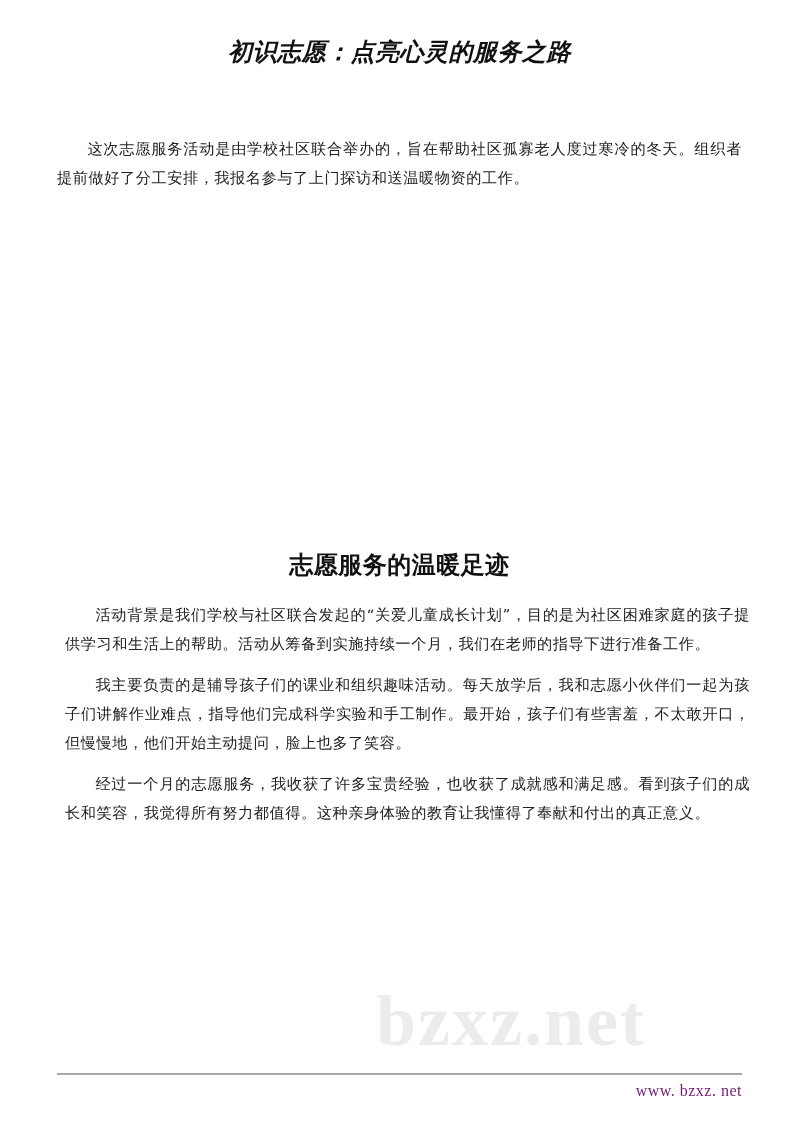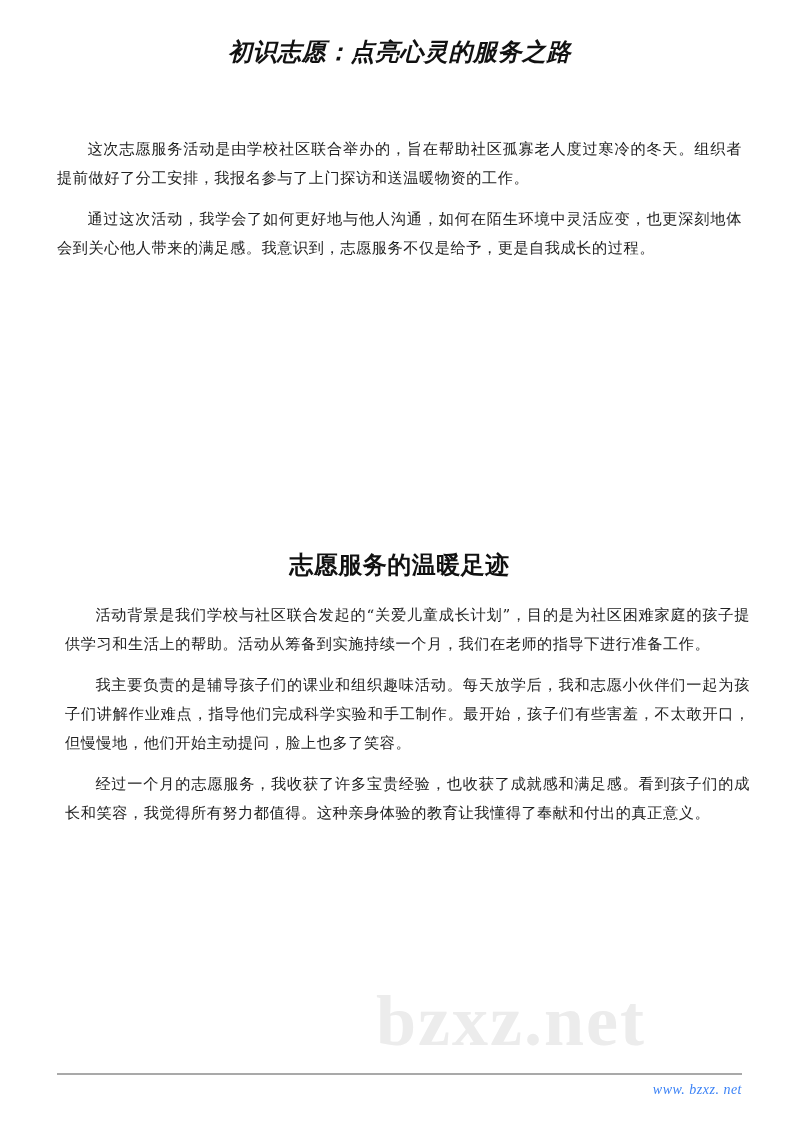--- a/index.html
+++ b/index.html
@@ -11,30 +11,29 @@
   .t1 { position: absolute; top: 36px; left: 0; width: 685px; font-style: italic; }
   .t2 { position: absolute; top: 549px; left: 0; width: 685px; }
   .para { font-size: 15.2px; line-height: 29px; text-indent: 2em; margin: 0 0 12px 0;
           text-align: justify; color: #222; letter-spacing: 0.55px; }
   .sec1 { position: absolute; top: 88px; left: 0; width: 685px; margin-top: 47px; }
   .sec2 { position: absolute; top: 601px; left: 0; width: 685px; margin-left: 8px; }
   .watermark { position: absolute; left: 376px; top: 985px; font-family: Liberation Serif, serif;
                font-weight: bold; font-size: 72px; color: #ececec; letter-spacing: 2px; line-height: 1; }
   .footer-line { position: absolute; left: 57px; top: 1073px; width: 685px; height: 2px; background: #a9a9a9; }
   .footer-url { position: absolute; right: 58px; top: 1082px; font-family: "Liberation Serif", "DejaVu Serif", serif;
-                font-style: italic; font-size: 14px; color: #3b82f6; letter-spacing: 0.5px; }
+                font-size: 16px; color: #701a75; letter-spacing: 0.5px; }
 </style>
 </head>
 <body>
 
 <div class="page">
   <h1 class="title t1">初识志愿：点亮心灵的服务之路</h1>
   <div class="sec1">
     <p class="para">这次志愿服务活动是由学校社区联合举办的，旨在帮助社区孤寡老人度过寒冷的冬天。组织者提前做好了分工安排，我报名参与了上门探访和送温暖物资的工作。</p>
-    <p class="para">通过这次活动，我学会了如何更好地与他人沟通，如何在陌生环境中灵活应变，也更深刻地体会到关心他人带来的满足感。我意识到，志愿服务不仅是给予，更是自我成长的过程。</p>
   </div>
 
   <h1 class="title t2">志愿服务的温暖足迹</h1>
   <div class="sec2">
     <p class="para">活动背景是我们学校与社区联合发起的“关爱儿童成长计划”，目的是为社区困难家庭的孩子提供学习和生活上的帮助。活动从筹备到实施持续一个月，我们在老师的指导下进行准备工作。</p>
     <p class="para">我主要负责的是辅导孩子们的课业和组织趣味活动。每天放学后，我和志愿小伙伴们一起为孩子们讲解作业难点，指导他们完成科学实验和手工制作。最开始，孩子们有些害羞，不太敢开口，但慢慢地，他们开始主动提问，脸上也多了笑容。</p>
     <p class="para">经过一个月的志愿服务，我收获了许多宝贵经验，也收获了成就感和满足感。看到孩子们的成长和笑容，我觉得所有努力都值得。这种亲身体验的教育让我懂得了奉献和付出的真正意义。</p>
   </div>
 </div>
 

